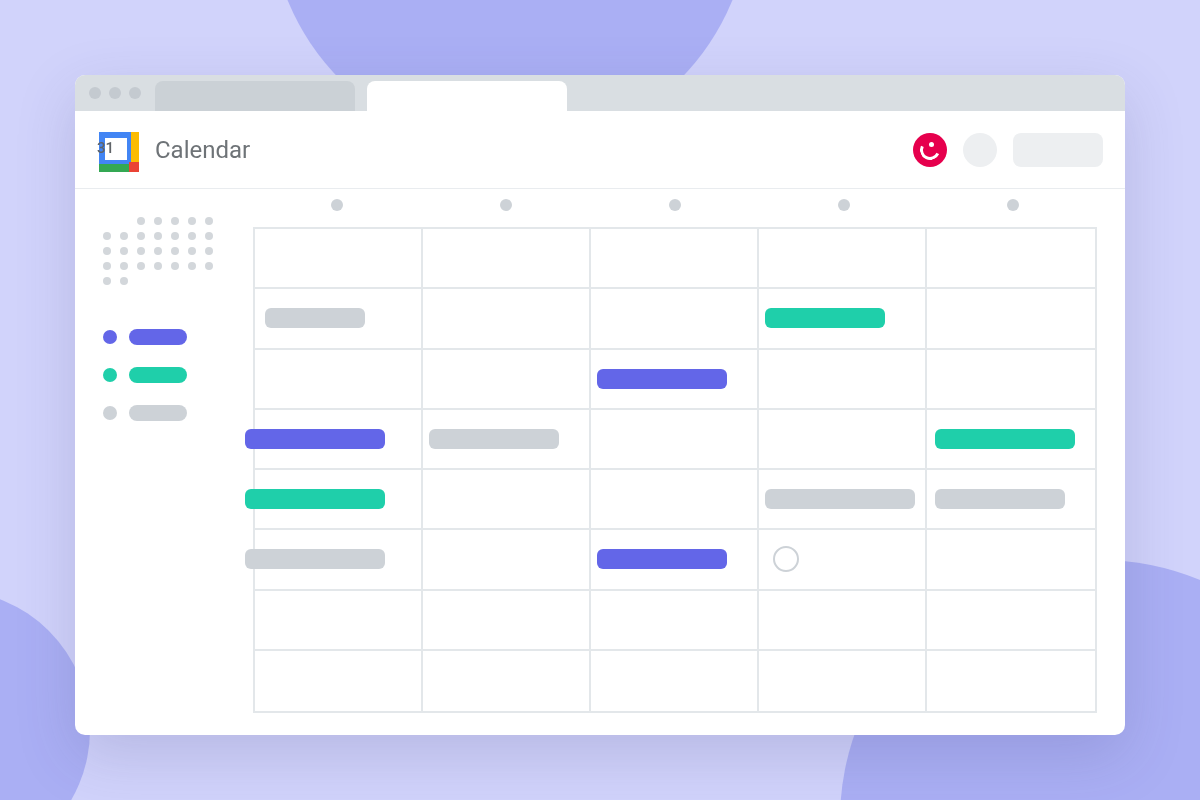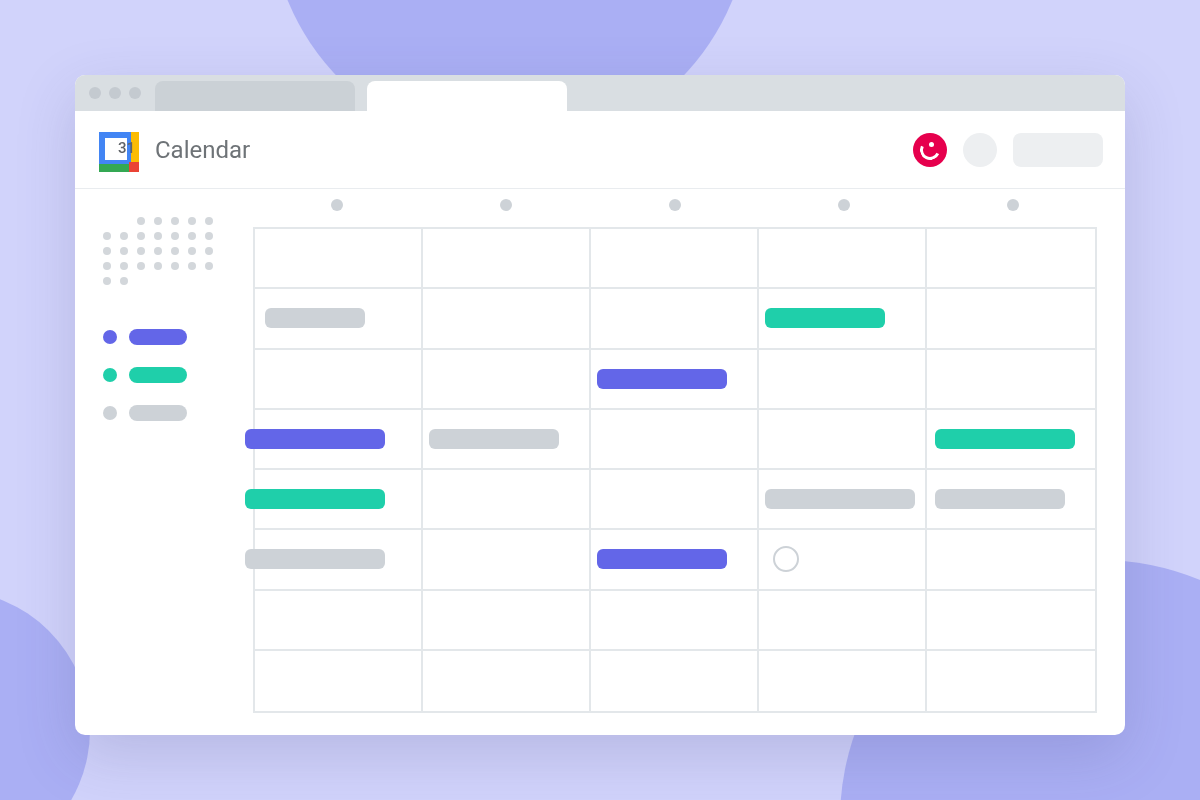--- a/index.html
+++ b/index.html
@@ -57,21 +57,21 @@
   }
   .cal-icon {
     width: 40px; height: 40px; position: relative;
     margin-right: 18px;
   }
   .cal-icon .sq { position: absolute; width: 34px; height: 34px;
     border: 6px solid #4285F4; background: #fff; top:2px; left:2px;}
   .cal-icon .b-r { position:absolute; right:-2px; top:2px; width:8px; height:34px; background:#FBBC04; }
   .cal-icon .b-b { position:absolute; left:2px; bottom:-2px; width:34px; height:8px; background:#34A853; }
   .cal-icon .b-c { position:absolute; right:-2px; bottom:-2px; width:10px; height:10px; background:#EA4335; }
-  .cal-icon .num { position:absolute; top:9px; left:0; width:38px; text-align:right;
+  .cal-icon .num { position:absolute; top:9px; left:0; width:38px; text-align:left;
     font-size:15px; font-weight:500; color:#5f6368; }
   .app-title { font-size: 24px; color: #6E7377; }
   .toolbar-right { margin-left: auto; display:flex; align-items:center; gap:16px; }
   .badge {
     width: 34px; height: 34px; border-radius: 50%;
     background: #E6004D; position:relative;
   }
   .badge::before {
     content:''; position:absolute; width:14px; height:14px;
     border:3px solid #fff; border-top-color:transparent; border-right-color:transparent;

